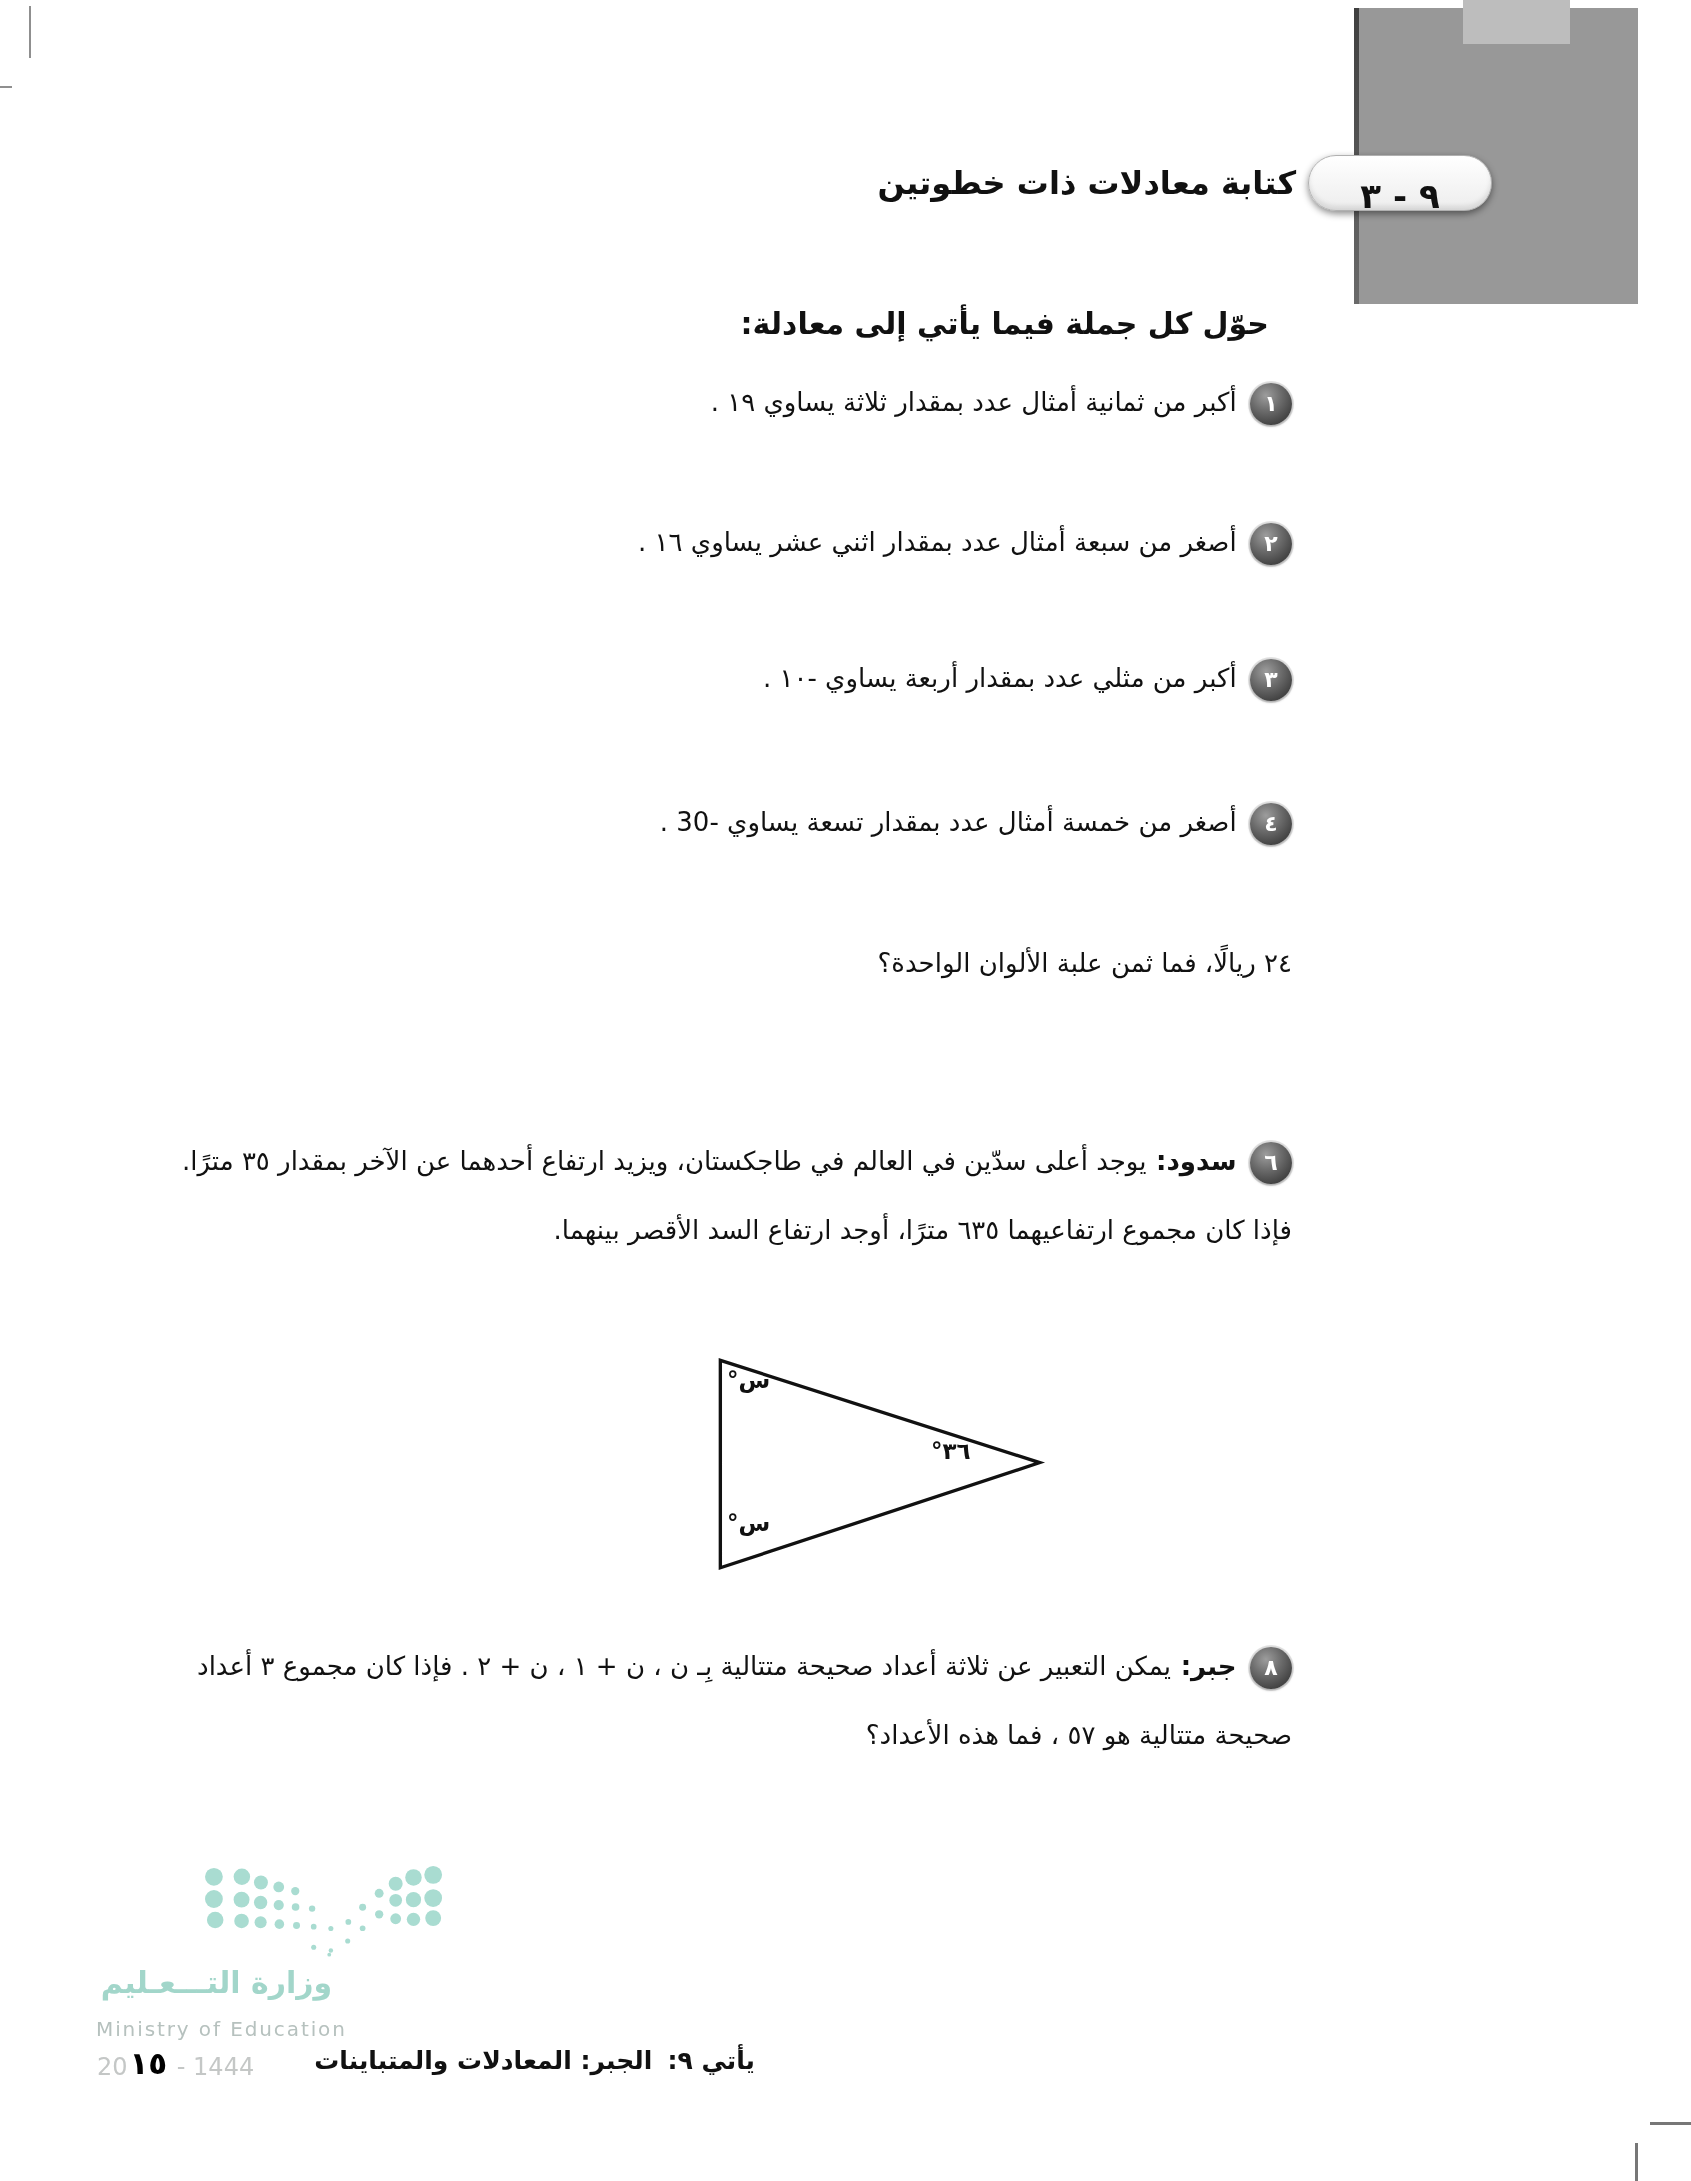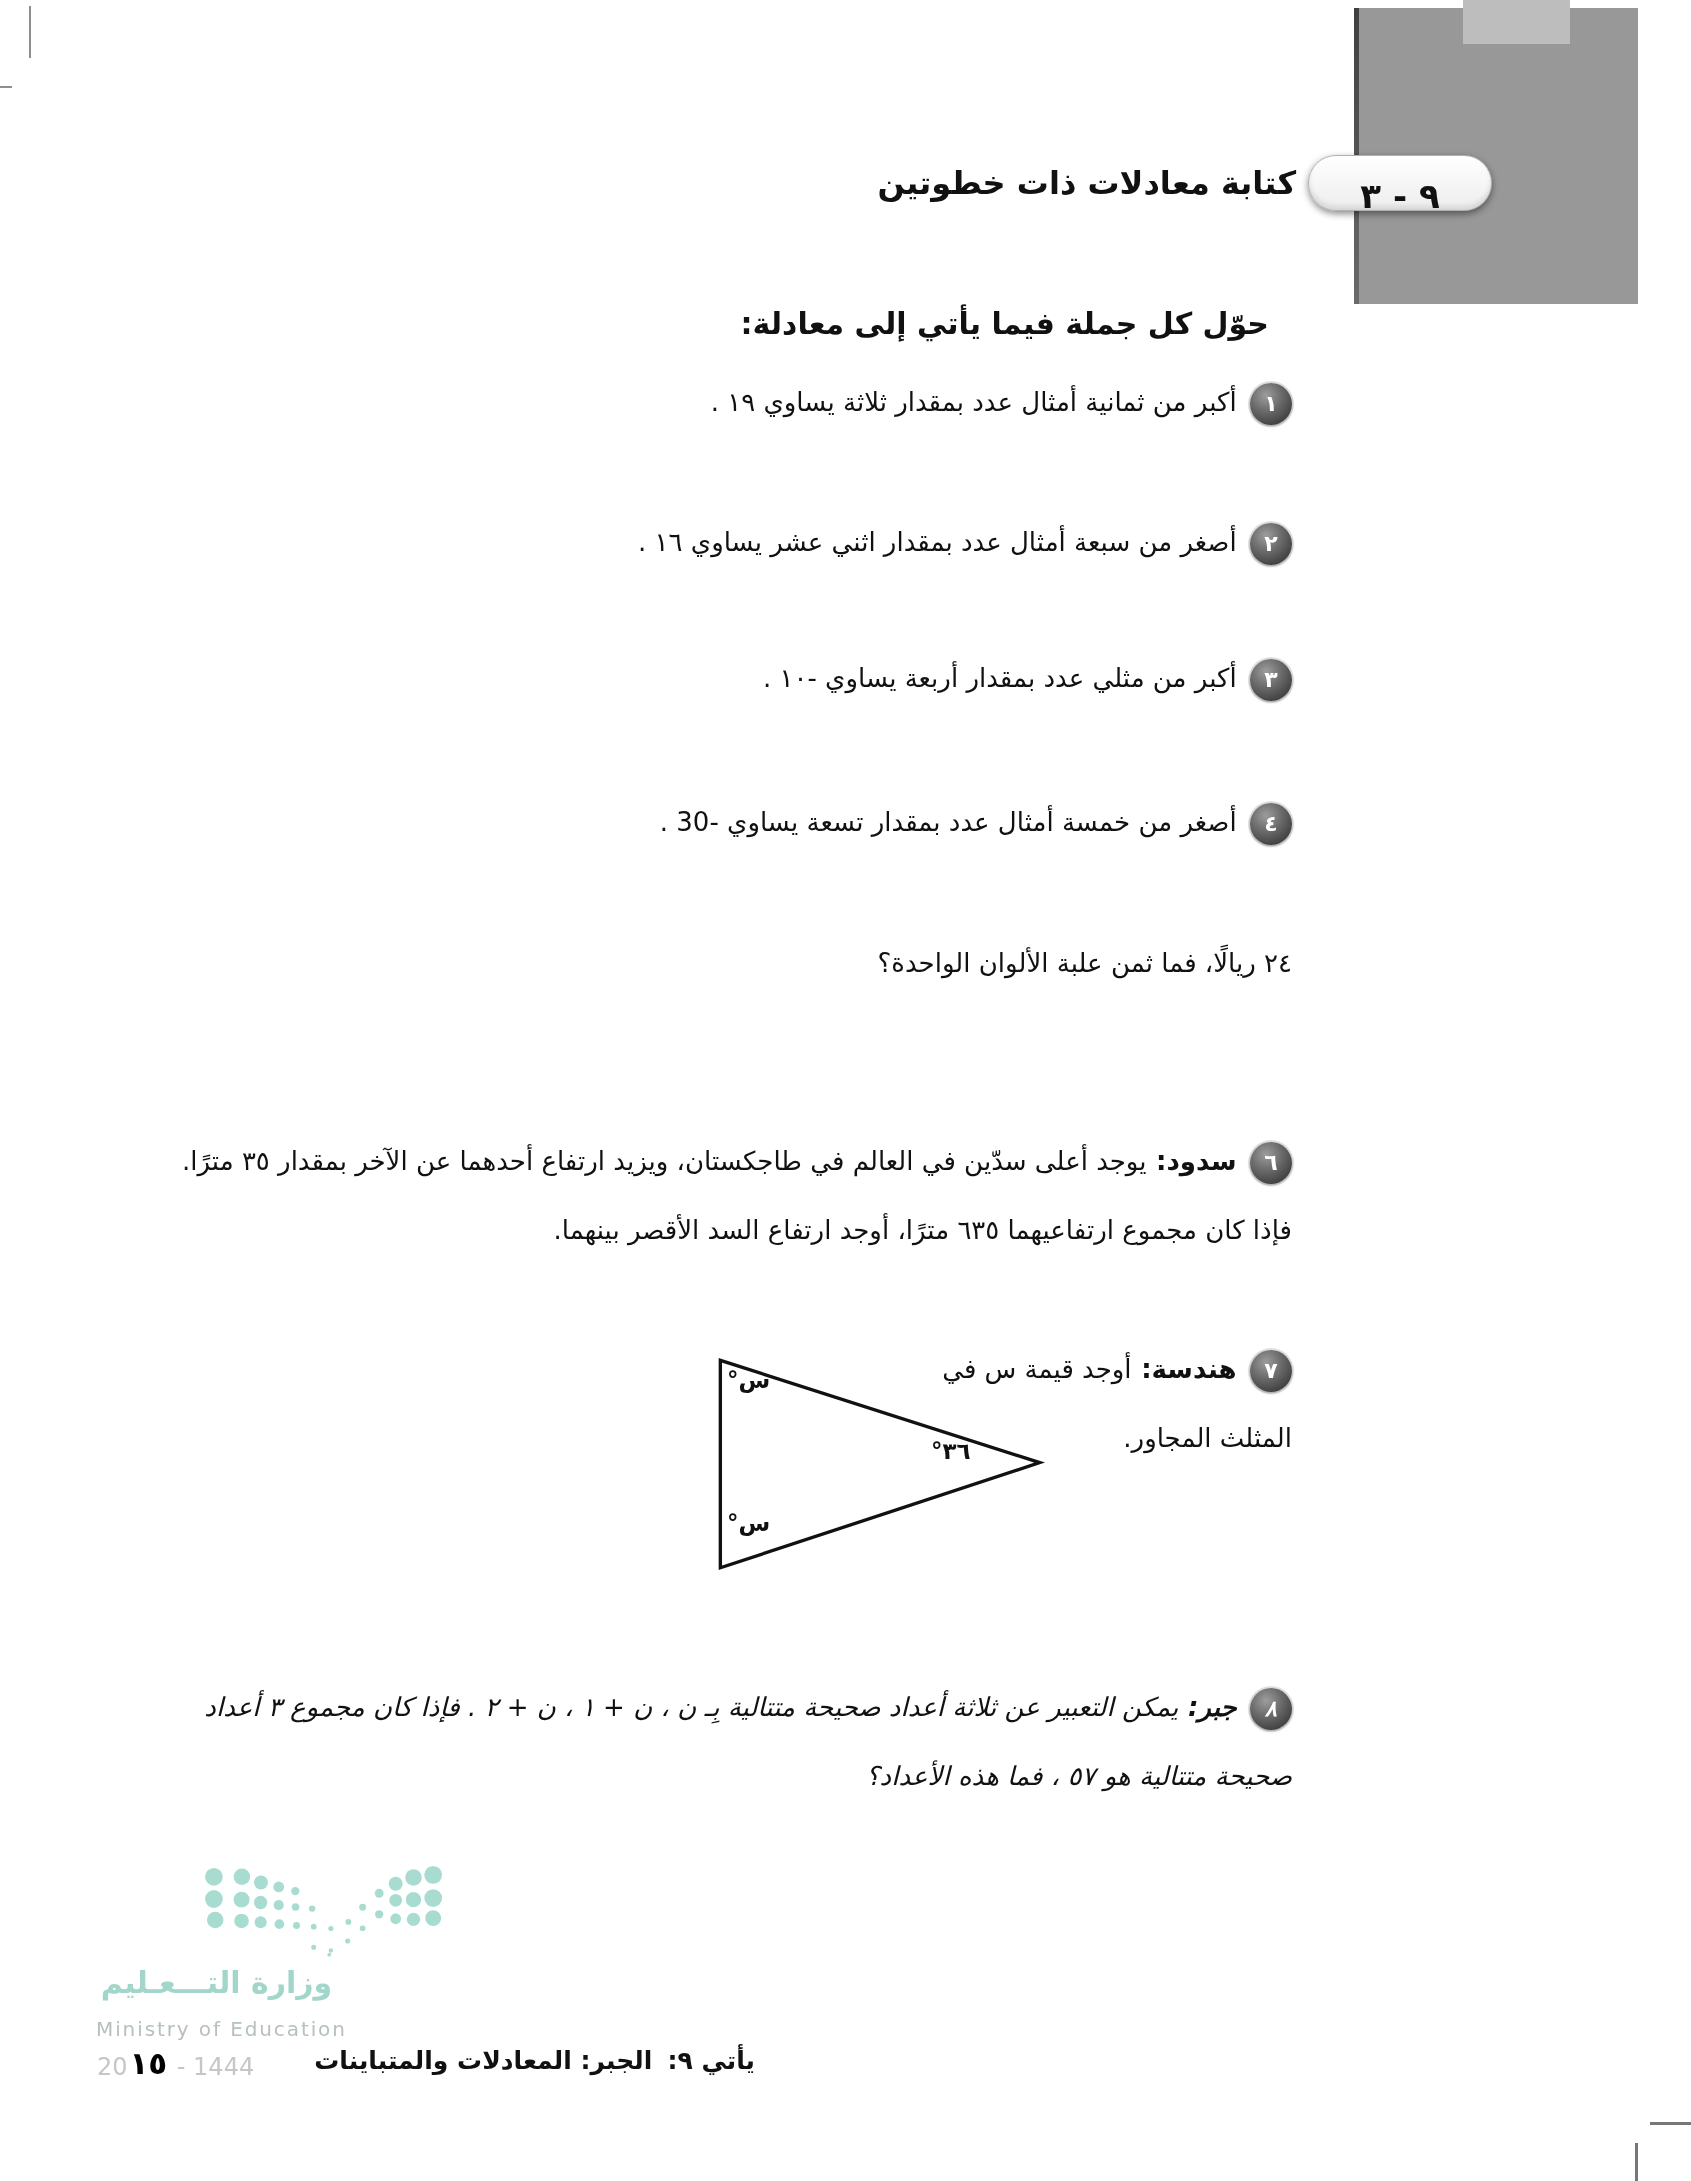--- a/index.html
+++ b/index.html
@@ -51,21 +51,21 @@
   .ex .badge{
     display:inline-block;width:42px;height:42px;border-radius:50%;
     background:radial-gradient(circle at 38% 30%, #9d9d9d 0%, #6d6d6d 38%, #3e3e3e 80%);
     box-shadow:0 1px 2.9px rgba(0,0,0,0.35), 0 0 0 1.9px rgba(205,205,205,0.55);
     color:#fff;text-align:center;line-height:42px;font-size:22px;font-weight:bold;
     vertical-align:middle;margin-left:13.4px;
   }
   .ex strong{margin-left:9.6px;}
   .ex strong:empty{margin-left:0;}
   .ex0{top:368px;} .ex1{top:508px;} .ex2{top:644px;} .ex3{top:788px;}
-  .ex4{top:929px;} .ex5{top:1127px;} .ex6{top:1335px;} .ex7{top:1673px;font-style:italic;}
+  .ex4{top:929px;} .ex5{top:1127px;} .ex6{top:1335px;} .ex7{top:1632px;}
 
   
   .triangle-fig{position:absolute;left:703px;top:1346px;width:354px;height:239px;}
   .triangle-fig svg{position:absolute;left:0;top:0;}
   .angle-label{
     position:absolute;direction:ltr;font-size:23px;font-weight:bold;color:#111;white-space:nowrap;
   }
   .angle-top{left:24px;top:21px;}
   .angle-bottom{left:24px;top:164px;}
   .angle-right{left:228px;top:92px;}
@@ -124,24 +124,20 @@
   <p class="ex ex3">
     <span class="l1"><span class="badge">٤</span><strong></strong><span>أصغر من خمسة أمثال عدد بمقدار تسعة يساوي -30 .</span></span>
     <span class="l2"></span>
   </p>
   <p class="ex ex4">
     <span class="l2">٢٤ ريالًا، فما ثمن علبة الألوان الواحدة؟</span>
   </p>
   <p class="ex ex5">
     <span class="l1"><span class="badge">٦</span><strong>سدود:</strong><span>يوجد أعلى سدّين في العالم في طاجكستان، ويزيد ارتفاع أحدهما عن الآخر بمقدار ٣٥ مترًا.</span></span>
     <span class="l2">فإذا كان مجموع ارتفاعيهما ٦٣٥ مترًا، أوجد ارتفاع السد الأقصر بينهما.</span>
-  </p>
-  <p class="ex ex6">
-    <span class="l1"><span class="badge">٧</span><strong>هندسة:</strong><span>أوجد قيمة س في</span></span>
-    <span class="l2">المثلث المجاور.</span>
   </p>
   <p class="ex ex7">
     <span class="l1"><span class="badge">٨</span><strong>جبر:</strong><span>يمكن التعبير عن ثلاثة أعداد صحيحة متتالية بِـ ن ، ن + ١ ، ن + ٢ . فإذا كان مجموع ٣ أعداد</span></span>
     <span class="l2">صحيحة متتالية هو ٥٧ ، فما هذه الأعداد؟</span>
   </p>
 
   <div class="triangle-fig">
     <svg width="354" height="239" viewBox="0 0 370 250">
       <polygon points="18,15 18,232 352,122" fill="none" stroke="#111" stroke-width="3.5"></polygon>
     </svg>

